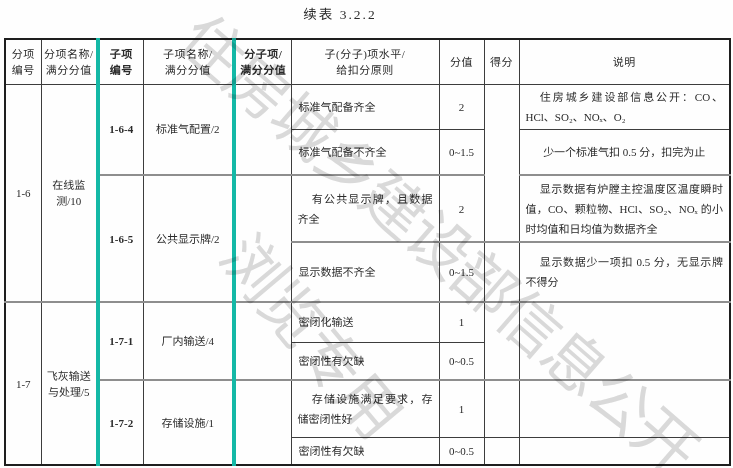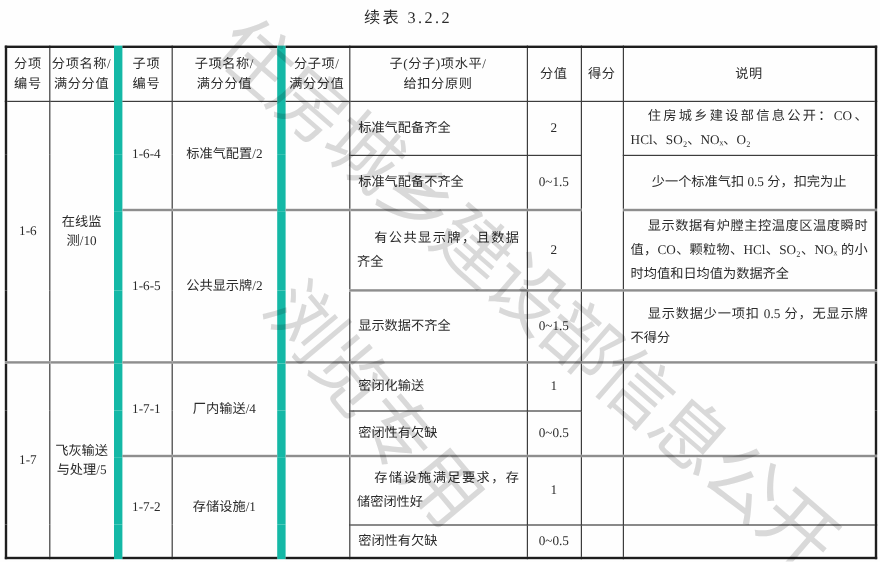--- a/index.html
+++ b/index.html
@@ -31,21 +31,21 @@
     overflow:hidden;
   }
   th { white-space:pre-line; text-align:center; letter-spacing:.5px; }
   .pre { white-space:pre-line; }
   .ctr { text-align:center; }
   .par { text-align:justify; text-indent:1.3em; padding:1px 6px; line-height:20px; }
   .lvl { padding:1px 7px; line-height:20px; }
   .notec { text-align:center; padding:0 20px; }
   
   tr.tk > td, tr.tk > th { border-top:2px solid #8e8e8e; }
-  .blt { border-left:7px solid #14b8a6; }
+  .blt { border-left:4px solid #14b8a6;font-weight:bold; }
   
   .hh{height:45px}.h1{height:45px}.h2{height:46px}.h3{height:67px}
   .h4{height:60px}.h5{height:40px}.h6{height:38px}.h7{height:57px}.h8{height:28px}
   
   .wm {
     position:absolute; z-index:5;
     font-size:62px; color:#c4c4c4; opacity:.62;
     letter-spacing:-2px; white-space:nowrap;
     transform-origin:0 0; pointer-events:none;
     mix-blend-mode:multiply;

